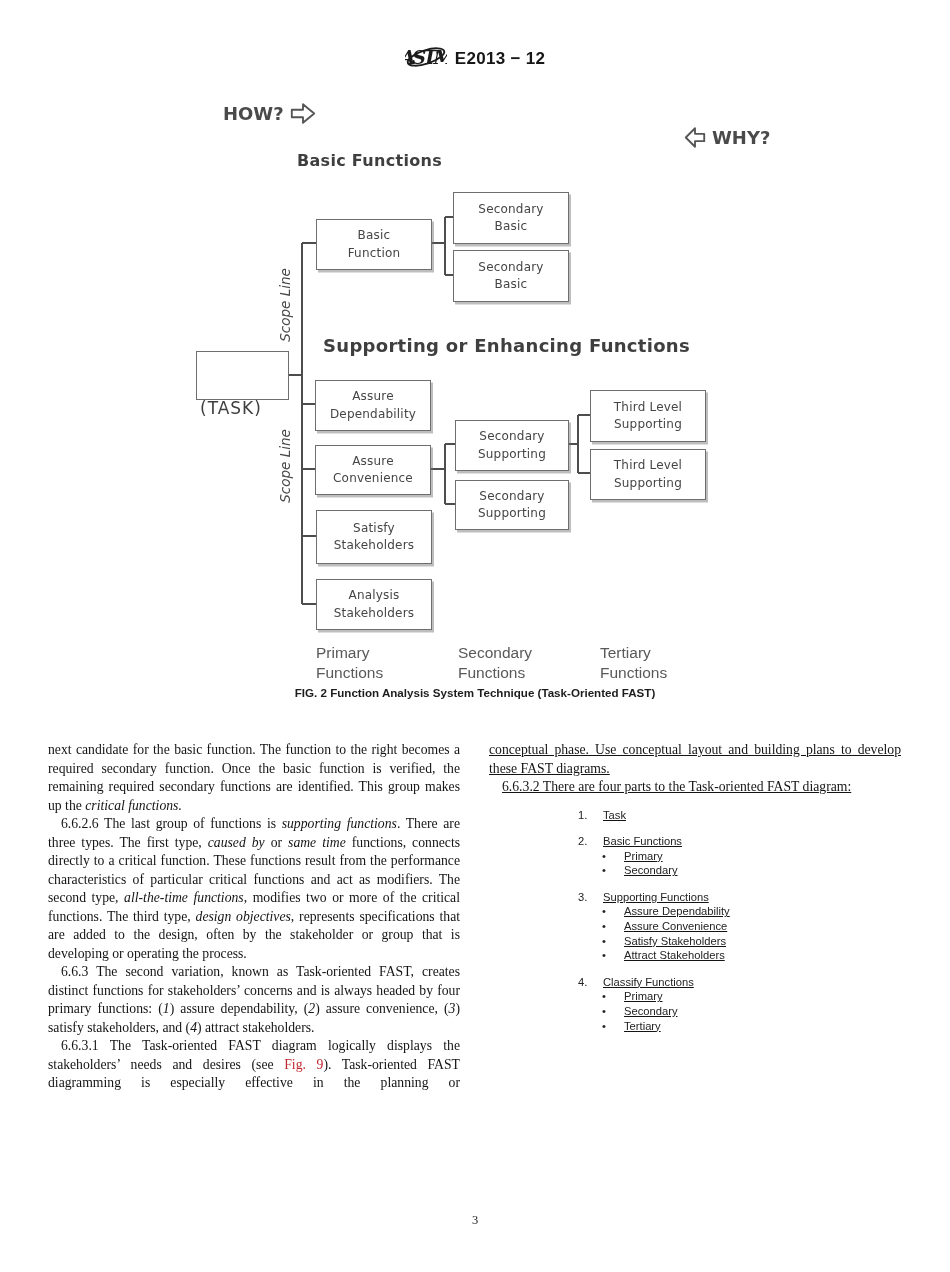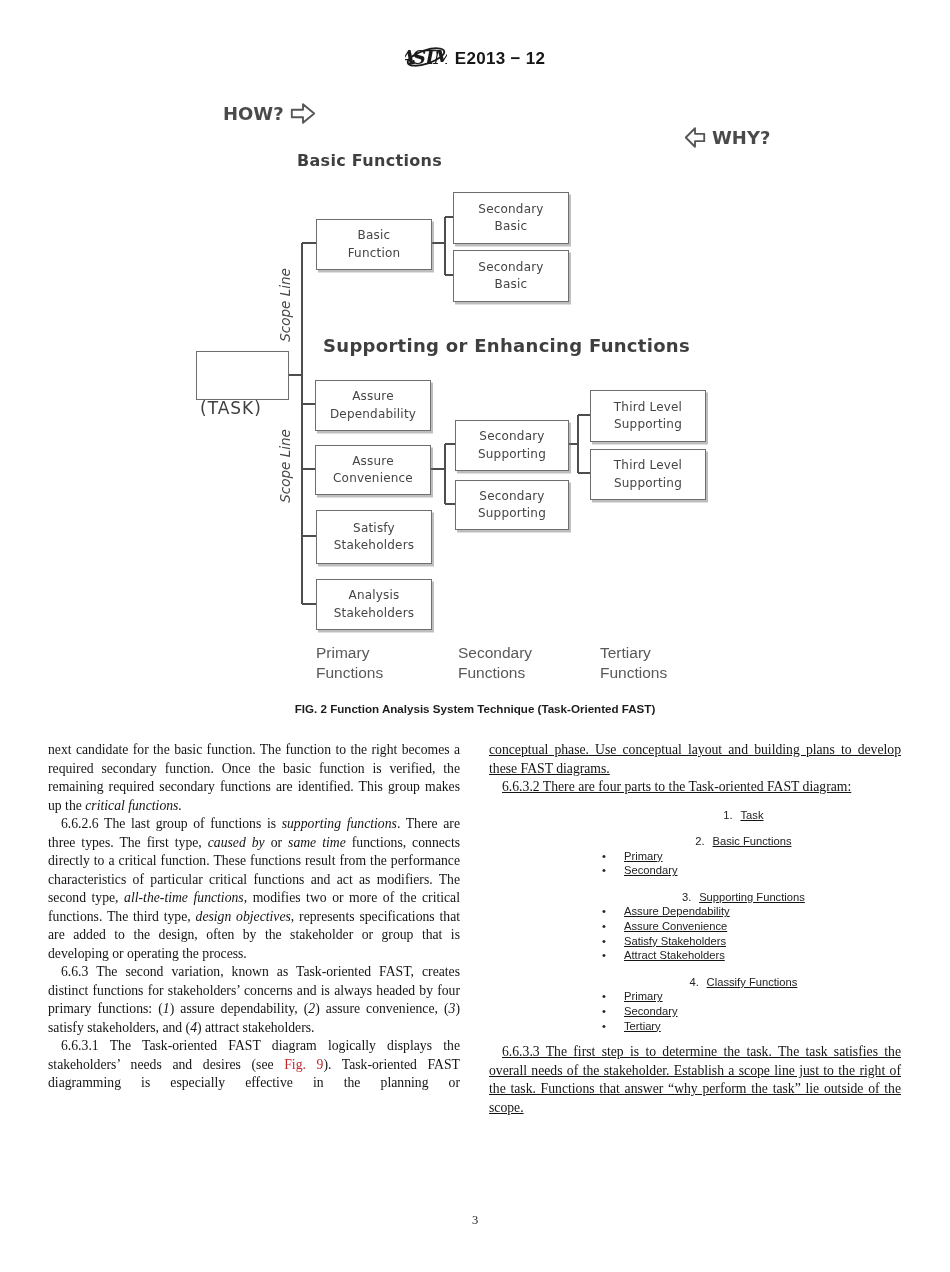--- a/index.html
+++ b/index.html
@@ -23,36 +23,36 @@
         display:flex;align-items:center;justify-content:center;text-align:center;
         font-family:"DejaVu Sans",sans-serif;font-size:12px;line-height:1.45;color:#454545;
         white-space:pre-line;letter-spacing:.2px;}
   .fbox.noshadow{box-shadow:none;}
   .task-label{position:absolute;font-family:"DejaVu Sans",sans-serif;font-size:17px;color:#3f3f3f;letter-spacing:1px;}
   .scope{position:absolute;width:90px;height:20px;text-align:center;transform:rotate(-90deg);
          font-family:"DejaVu Sans",sans-serif;font-style:italic;font-size:13.5px;color:#4a4a4a;}
   .col-label{position:absolute;font-family:"Liberation Sans",sans-serif;font-size:15.5px;
              color:#595959;line-height:1.32;white-space:pre-line;}
   .fig-caption{position:absolute;left:0;top:591px;width:950px;text-align:center;
-               font-family:"Liberation Sans",sans-serif;font-weight:bold;font-size:11.6px;color:#1c1c1c;margin-top:16px;}
+               font-family:"Liberation Sans",sans-serif;font-weight:bold;font-size:11.6px;color:#1c1c1c;}
 
   
   .col{position:absolute;top:741px;width:412px;font-size:13.7px;line-height:18.5px;text-align:justify;}
   .col-left{left:48px;}
   .col-right{left:489px;text-decoration:underline;}
   .para{margin:0;}
   .para.indent{text-indent:13px;}
   .para.jlast{text-align-last:justify;}
   .it{font-style:italic;}
   .figref{color:var(--figref,#c0272d);cursor:pointer;}
 
   
   .fast-list{margin:11px 0 9px 0;padding-left:89px;font-family:"Liberation Sans",sans-serif;
              font-size:11.2px;line-height:14.6px;color:#222;text-align:left;}
-  .list-item{margin-top:12px;text-align:center;}
+  .list-item{margin-top:12px;}
   .list-item:first-child{margin-top:0;}
   .list-item .num{display:inline-block;width:25px;}
   .bullet-item{padding-left:24px;}
   .bullet-item .dot{display:inline-block;width:22px;}
   .p-after-list{margin-top:10px;}
 
   .page-number{position:absolute;left:0;top:1213px;width:950px;text-align:center;
                font-size:12.5px;color:#222;}
 </style>
 </head>
@@ -169,17 +169,16 @@
         <div class="list-item"><span class="num">3.</span><span>Supporting Functions</span></div>
         <div class="bullet-item"><span class="dot">•</span><span>Assure Dependability</span></div>
         <div class="bullet-item"><span class="dot">•</span><span>Assure Convenience</span></div>
         <div class="bullet-item"><span class="dot">•</span><span>Satisfy Stakeholders</span></div>
         <div class="bullet-item"><span class="dot">•</span><span>Attract Stakeholders</span></div>
         <div class="list-item"><span class="num">4.</span><span>Classify Functions</span></div>
         <div class="bullet-item"><span class="dot">•</span><span>Primary</span></div>
         <div class="bullet-item"><span class="dot">•</span><span>Secondary</span></div>
         <div class="bullet-item"><span class="dot">•</span><span>Tertiary</span></div>
       </div>
-    <p class="para indent p-after-list"><span>6.6.3.3 The first step is to determine the task. The task satisfies the overall needs of the stakeholder. Establish a scope line just to the right of the task. Functions that answer “why perform the task” lie outside of the scope.</span></p>
   </section>
 
   <div class="page-number">3</div>
 </div>
 
 </body></html>

